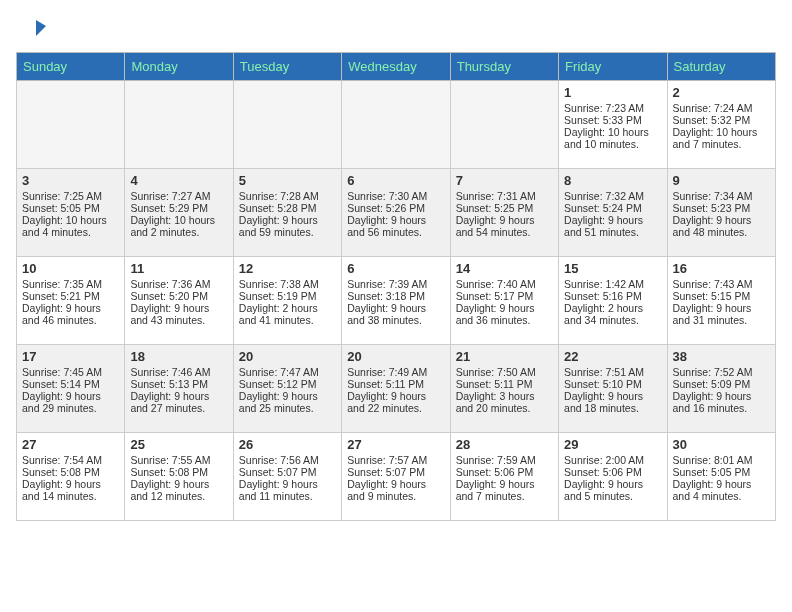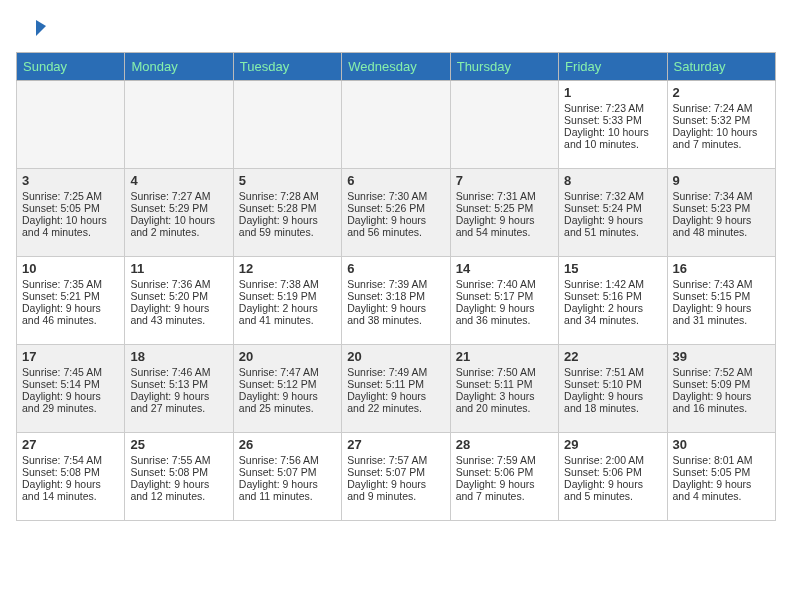--- a/index.html
+++ b/index.html
@@ -241,21 +241,21 @@
           <div>Sunset: 5:11 PM</div>
           <div>Daylight: 3 hours and 20 minutes.</div>
         </td>
         <td>
           <span class="day-num">22</span>
           <div>Sunrise: 7:51 AM</div>
           <div>Sunset: 5:10 PM</div>
           <div>Daylight: 9 hours and 18 minutes.</div>
         </td>
         <td>
-          <span class="day-num">39</span>
+          <span class="day-num">38</span>
           <div>Sunrise: 7:52 AM</div>
           <div>Sunset: 5:09 PM</div>
           <div>Daylight: 9 hours and 16 minutes.</div>
         </td>
       </tr>
       <tr>
         <td>
           <span class="day-num">27</span>
           <div>Sunrise: 7:54 AM</div>
           <div>Sunset: 5:08 PM</div>

